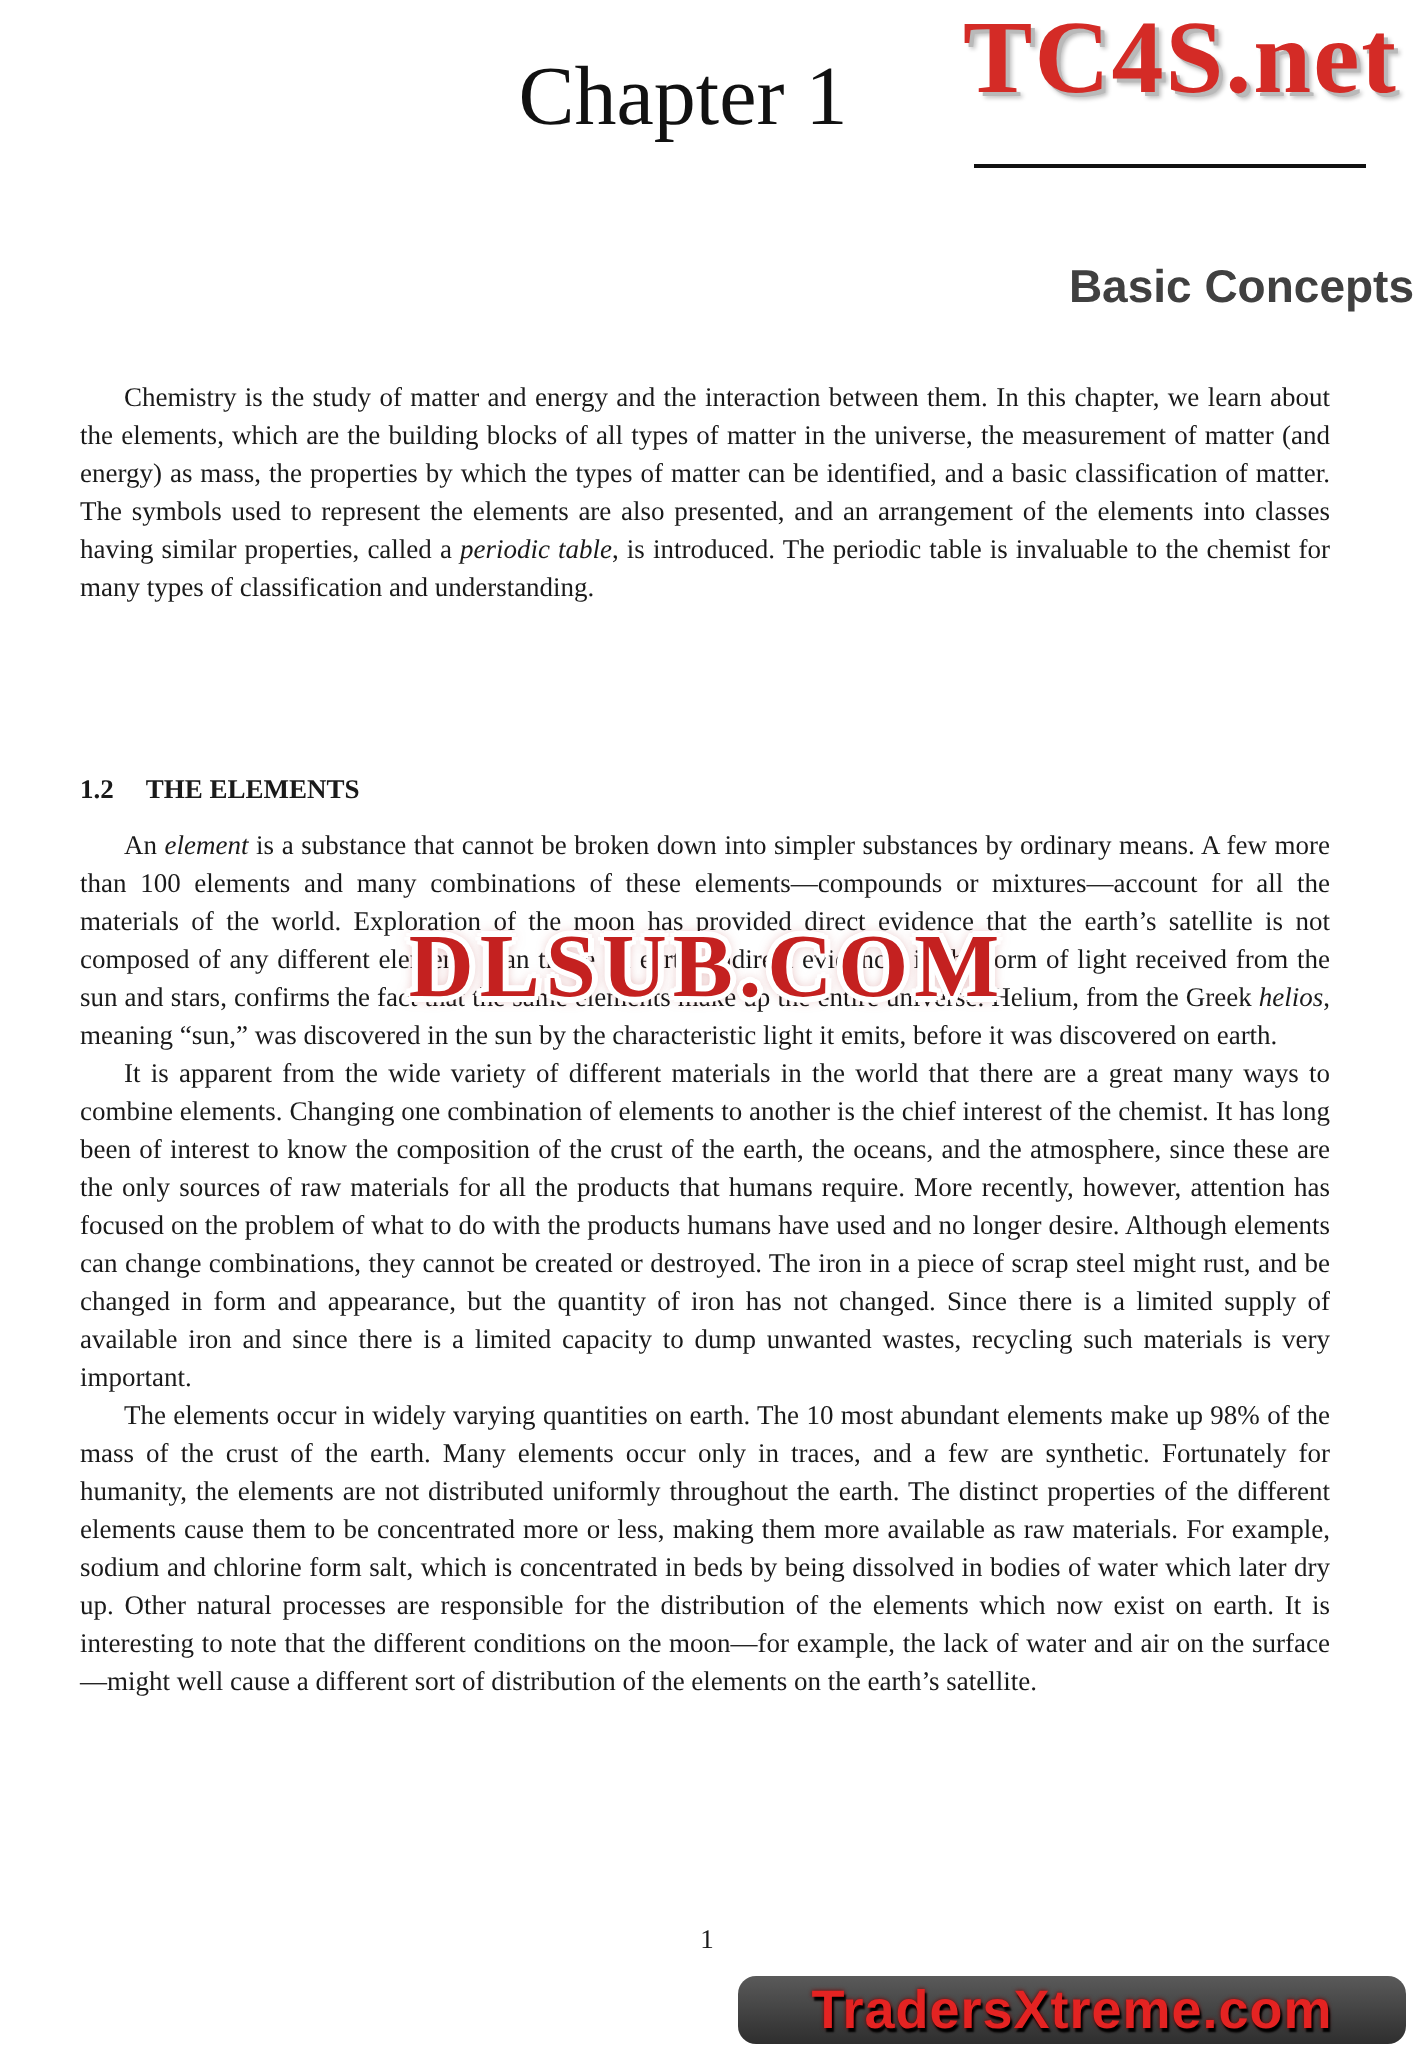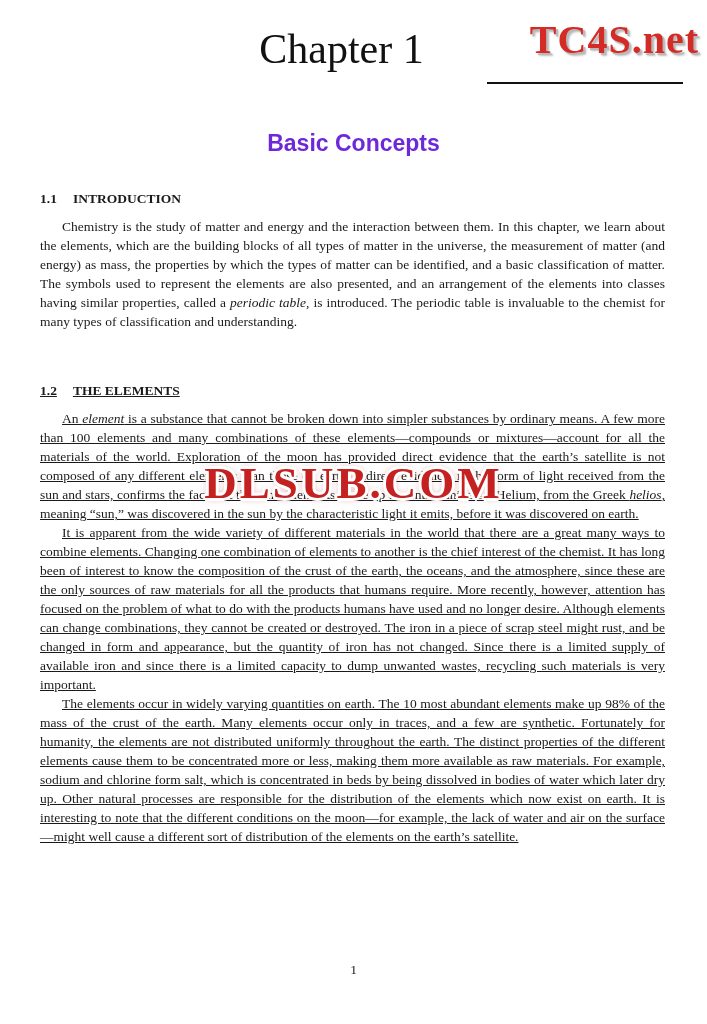--- a/index.html
+++ b/index.html
@@ -10,25 +10,25 @@
     margin: 0 auto;
     background: #ffffff;
     overflow: hidden;
     font-family: "Liberation Serif", serif;
     color: #1a1a1a;
   }
 
   
   .wm-top {
     position: absolute;
-    top: 16px;
+    top: 0px;
     right: 8px;
     font-family: "Liberation Serif", serif;
     font-weight: bold;
-    font-size: 40px;
+    font-size: 52px;
     color: #d42b26;
     text-shadow: 2px 2px 0 #b9b9b9, 3px 3px 2px rgba(0,0,0,.25);
     letter-spacing: 1px;
     margin-left: 16px;
   }
 
   
   .chapter {
     margin-top: 26px;
     padding-right: 24px;
@@ -42,45 +42,45 @@
   .chapter-rule {
     margin: 10px 24px 0 auto;
     width: 196px;
     height: 2px;
     background: #111;
   }
 
   
   .title {
     margin: 46px 0 0 0;
-    text-align: center;
+    text-align: right;
     font-family: "Liberation Sans", sans-serif;
     font-weight: bold;
     font-size: 23px;
-    color: #6d28d9;
+    color: #404040;
   }
 
   
   .content {
     margin: 32px 42px 0 40px;
     font-size: 13.5px;
     line-height: 19px;
   }
   .sec-head {
     font-weight: bold;
     font-size: 13.5px;
     margin-bottom: 9px;
   }
   .sec-head .sec-num { margin-right: 16px; }
   .content p {
     margin: 0;
     text-align: justify;
     text-indent: 22px;
   }
-  .section-2 { margin-top: 50px; text-decoration: underline; }
+  .section-2 { margin-top: 82px; }
   .it { font-style: italic; }
 
   
   .wm-center {
     position: absolute;
     top: 457px;
     left: 50%;
     transform: translateX(-50%);
     font-family: "Liberation Serif", serif;
     font-weight: bold;
@@ -135,35 +135,35 @@
   <div class="wm-top">TC4S.net</div>
 
   <div class="chapter">Chapter 1</div>
   <div class="chapter-rule"></div>
 
   <h1 class="title">Basic Concepts</h1>
 
   <div class="content">
 
     <div class="section">
-      <div class="sec-head">
-        <span class="sec-num">1.1</span><span>INTRODUCTION</span>
-      </div>
       <p><span>Chemistry is the study of matter and energy and the interaction between them. In this chapter, we learn about the elements, which are the building blocks of all types of matter in the universe, the measurement of matter (and energy) as mass, the properties by which the types of matter can be identified, and a basic classification of matter. The symbols used to represent the elements are also presented, and an arrangement of the elements into classes having similar properties, called a </span><span class="it">periodic table</span><span>, is introduced. The periodic table is invaluable to the chemist for many types of classification and understanding.</span></p>
     </div>
 
     <div class="section section-2">
       <div class="sec-head">
         <span class="sec-num">1.2</span><span>THE ELEMENTS</span>
       </div>
       <p><span>An </span><span class="it">element</span><span> is a substance that cannot be broken down into simpler substances by ordinary means. A few more than 100 elements and many combinations of these elements—compounds or mixtures—account for all the materials of the world. Exploration of the moon has provided direct evidence that the earth’s satellite is not composed of any different elements than those on earth. Indirect evidence, in the form of light received from the sun and stars, confirms the fact that the same elements make up the entire universe. Helium, from the Greek </span><span class="it">helios</span><span>, meaning “sun,” was discovered in the sun by the characteristic light it emits, before it was discovered on earth.</span></p>
       <p><span>It is apparent from the wide variety of different materials in the world that there are a great many ways to combine elements. Changing one combination of elements to another is the chief interest of the chemist. It has long been of interest to know the composition of the crust of the earth, the oceans, and the atmosphere, since these are the only sources of raw materials for all the products that humans require. More recently, however, attention has focused on the problem of what to do with the products humans have used and no longer desire. Although elements can change combinations, they cannot be created or destroyed. The iron in a piece of scrap steel might rust, and be changed in form and appearance, but the quantity of iron has not changed. Since there is a limited supply of available iron and since there is a limited capacity to dump unwanted wastes, recycling such materials is very important.</span></p>
       <p><span>The elements occur in widely varying quantities on earth. The 10 most abundant elements make up 98% of the mass of the crust of the earth. Many elements occur only in traces, and a few are synthetic. Fortunately for humanity, the elements are not distributed uniformly throughout the earth. The distinct properties of the different elements cause them to be concentrated more or less, making them more available as raw materials. For example, sodium and chlorine form salt, which is concentrated in beds by being dissolved in bodies of water which later dry up. Other natural processes are responsible for the distribution of the elements which now exist on earth. It is interesting to note that the different conditions on the moon—for example, the lack of water and air on the surface—might well cause a different sort of distribution of the elements on the earth’s satellite.</span></p>
     </div>
 
   </div>
 
   <div class="wm-center">DLSUB.COM</div>
 
   <div class="page-num">1</div>
 
+  <div class="wm-bottom-bar">
+    <span class="wm-bottom-text">TradersXtreme.com</span>
+  </div>
 
 </div>
 
 </body></html>

